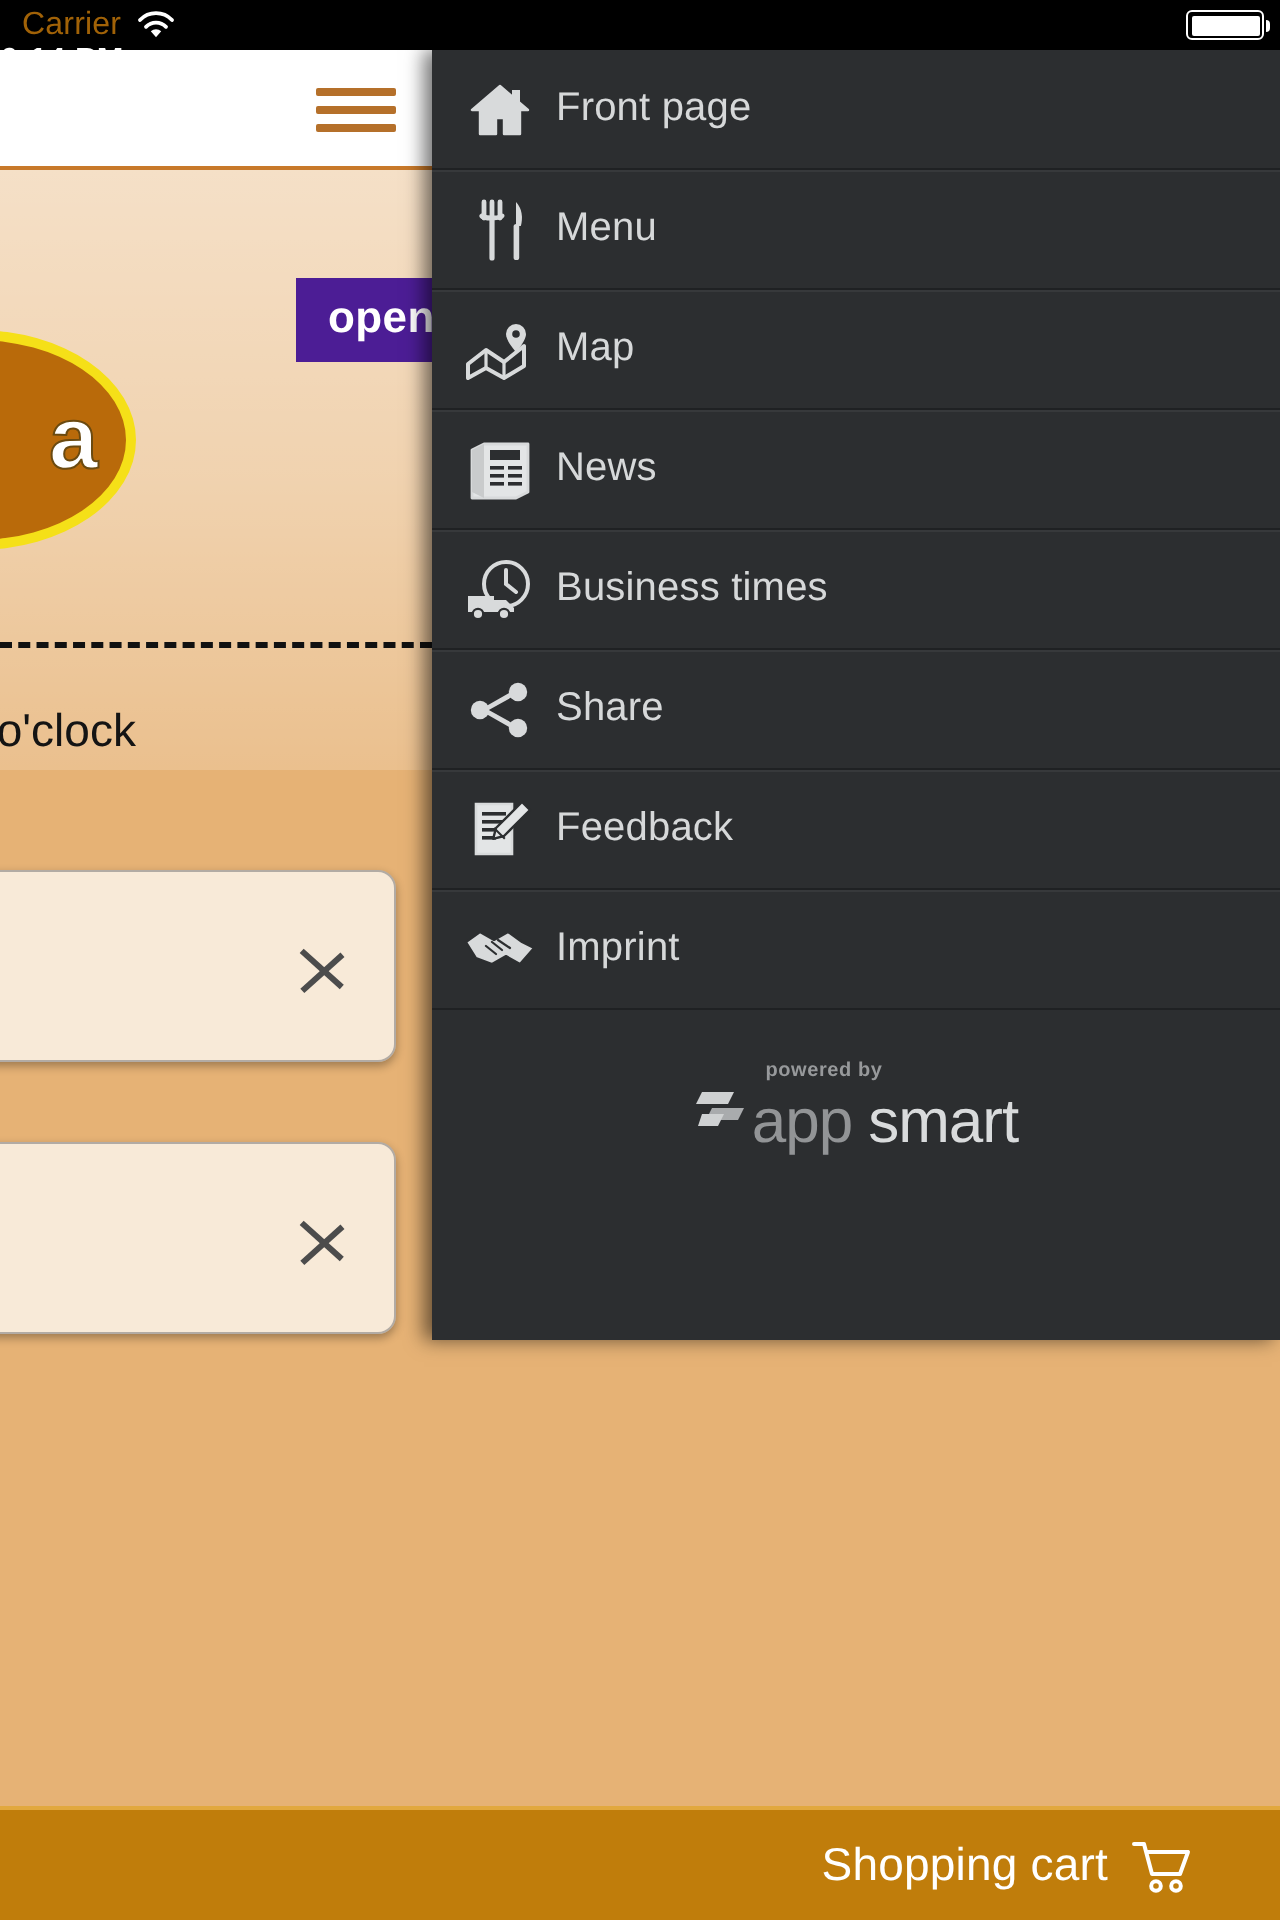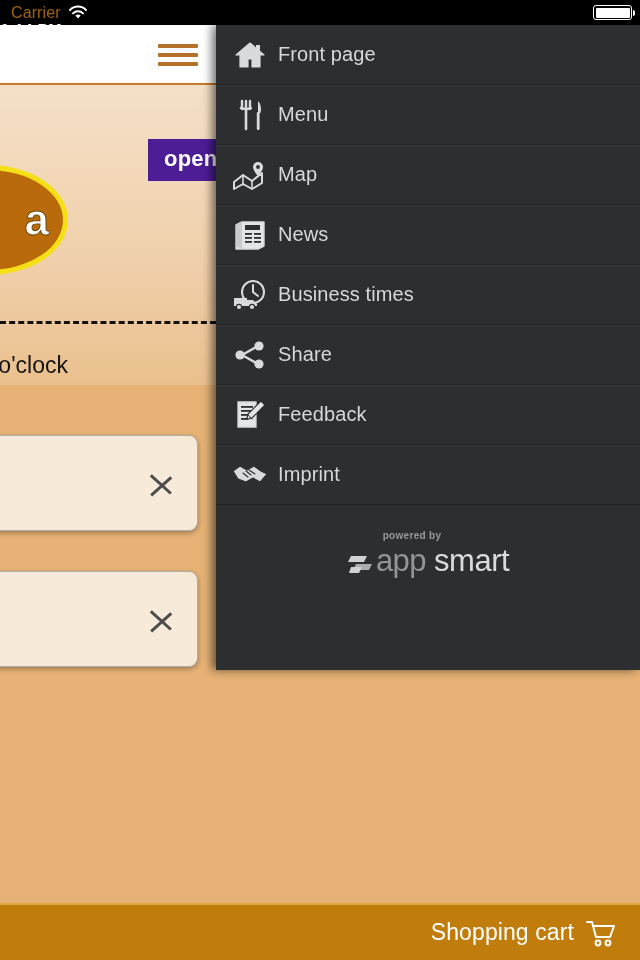--- a/index.html
+++ b/index.html
@@ -303,21 +303,21 @@
   .powered-by {
     color: #97999b;
     font-size: 10px;
     font-weight: bold;
     letter-spacing: 0.3px;
     margin-left: -32px;
     margin-bottom: 2px;
   }
   .brand {
     display: inline-flex;
-    align-items: flex-end;
+    align-items: flex-start;
     gap: 3px;
   }
   .brand-mark { display: block; }
   .brand-app {
     color: #929496;
     font-size: 31px;
     letter-spacing: -0.5px;
   }
   .brand-smart {
     color: #d9dbdc;
@@ -332,21 +332,21 @@
     left: 0;
     top: 903px;
     width: 640px;
     height: 57px;
     background: #c07d0b;
     border-top: 2px solid #e2a83e;
     box-sizing: border-box;
     display: flex;
     align-items: center;
     justify-content: flex-end;
-    padding-right: 24px;
+    padding-right: 44px;
     gap: 12px;
     z-index: 70;
     cursor: pointer;
   }
   .cart-label {
     color: #fff;
     font-size: 23px;
     letter-spacing: 0.1px;
   }
   .cart-icon { display: block; }

